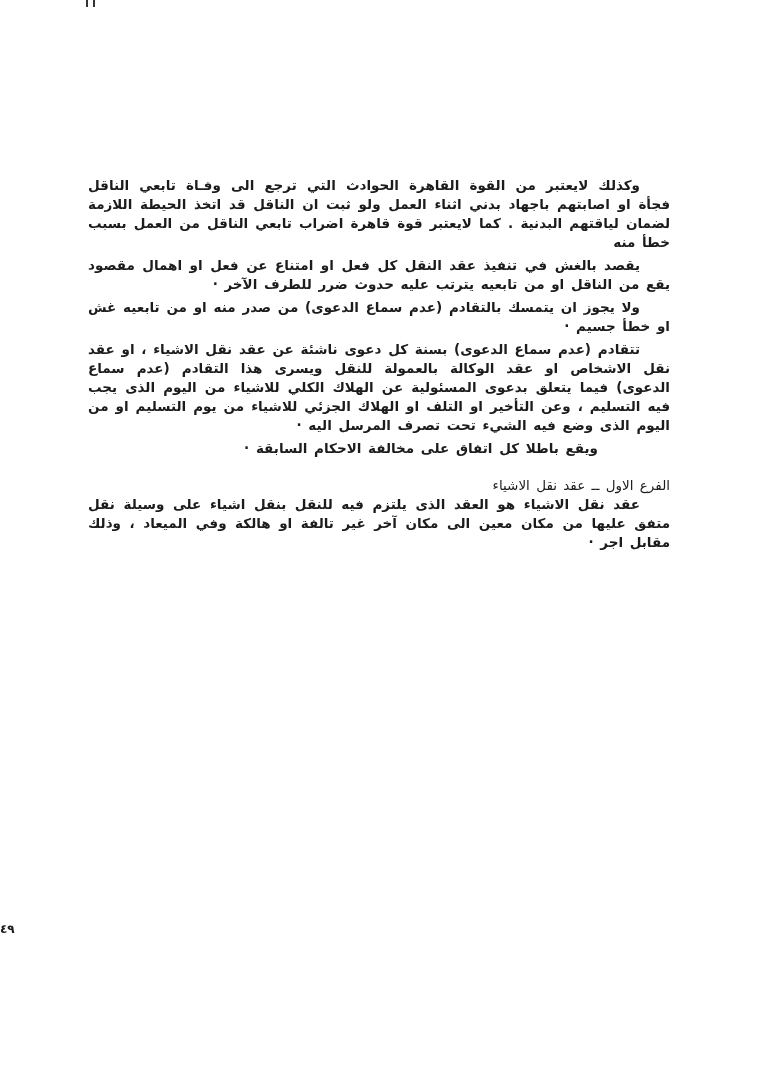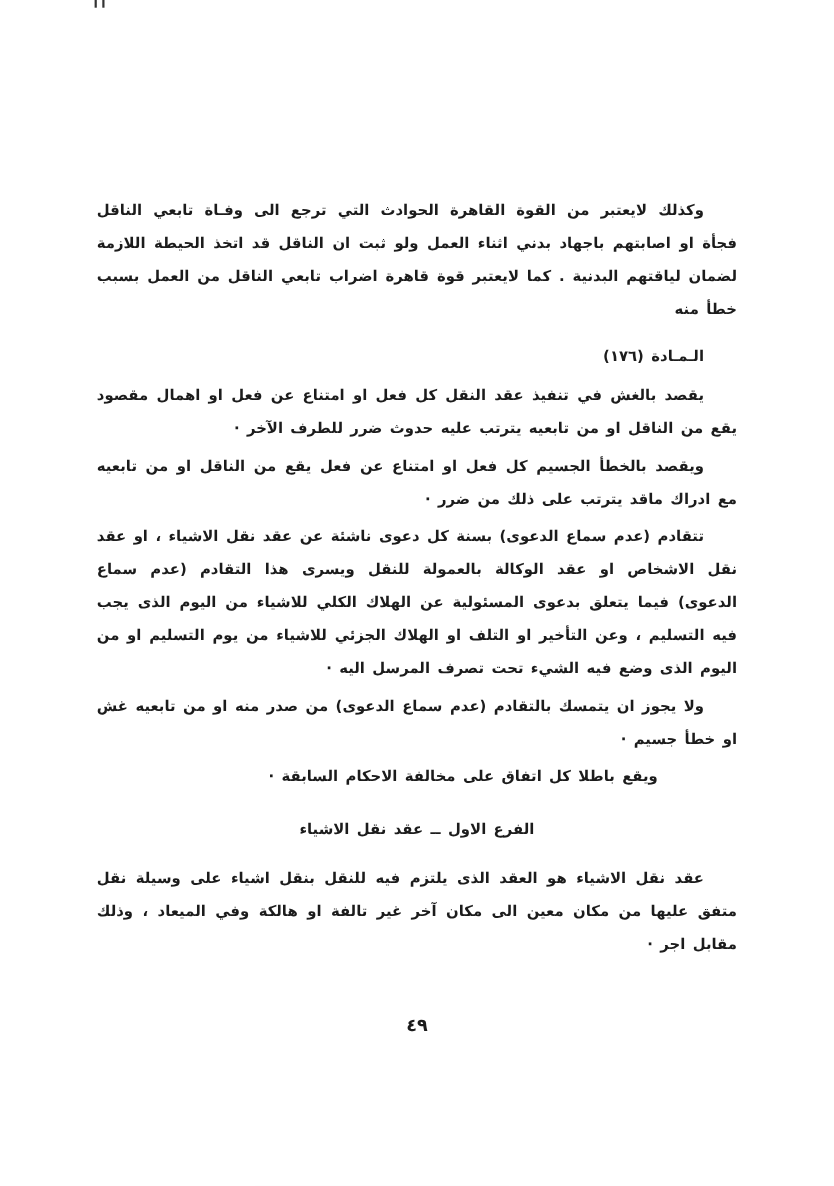--- a/index.html
+++ b/index.html
@@ -36,21 +36,21 @@
   }
   .text-block{
     position:absolute;
     top:176px;
     right:88px;
     width:582px;
     direction:rtl;
     color:var(--ink,#1c1c1c);
     font-weight:bold;
     font-size:13.5px;
-    line-height:30px;
+    line-height:19px;
     word-spacing:2px;
   }
   p.body-par{
     text-align:justify;
     text-indent:30px;
     margin-bottom:4px;
   }
   p.closing-par{
     text-indent:72px;
     margin-bottom:4px;
@@ -58,61 +58,57 @@
   h3.article-heading{
     font-size:13.5px;
     font-weight:bold;
     text-align:right;
     padding-right:30px;
     margin-top:13px;
     margin-bottom:6px;
   }
   h2.section-heading{
     font-size:13.5px;
-    font-weight:bold;
-    text-align:center;
+    font-weight:normal;
     margin-top:18px;
-    margin-bottom:15px;
   }
   .page-number{
     position:absolute;
     top:922px;
     left:0;
     width:100%;
-    text-align:center;
+    text-align:left;
     direction:rtl;
     color:var(--ink,#1c1c1c);
     font-weight:bold;
-    font-size:16px;
+    font-size:12px;
   }
 </style>
 </head>
 <body>
 
 <div class="page">
 
   <div class="scan-artifact">
     <span></span>
     <span></span>
   </div>
 
   <div class="text-block">
 
     <p class="body-par">وكذلك لايعتبر من القوة القاهرة الحوادث التي ترجع الى وفـاة تابعي الناقل فجأة او اصابتهم باجهاد بدني اثناء العمل ولو ثبت ان الناقل قد اتخذ الحيطة اللازمة لضمان لياقتهم البدنية . كما لايعتبر قوة قاهرة اضراب تابعي الناقل من العمل بسبب خطأ منه</p>
 
-    <h3 class="article-heading">الـمـادة (١٧٦)</h3>
 
     <p class="body-par">يقصد بالغش في تنفيذ عقد النقل كل فعل او امتناع عن فعل او اهمال مقصود يقع من الناقل او من تابعيه يترتب عليه حدوث ضرر للطرف الآخر ·</p>
 
-    <p class="body-par">ويقصد بالخطأ الجسيم كل فعل او امتناع عن فعل يقع من الناقل او من تابعيه مع ادراك ماقد يترتب على ذلك من ضرر ·</p>
 
 
+    <p class="body-par">ولا يجوز ان يتمسك بالتقادم (عدم سماع الدعوى) من صدر منه او من تابعيه غش او خطأ جسيم ·</p>
+
     <p class="body-par">تتقادم (عدم سماع الدعوى) بسنة كل دعوى ناشئة عن عقد نقل الاشياء ، او عقد نقل الاشخاص او عقد الوكالة بالعمولة للنقل ويسرى هذا التقادم (عدم سماع الدعوى) فيما يتعلق بدعوى المسئولية عن الهلاك الكلي للاشياء من اليوم الذى يجب فيه التسليم ، وعن التأخير او التلف او الهلاك الجزئي للاشياء من يوم التسليم او من اليوم الذى وضع فيه الشيء تحت تصرف المرسل اليه ·</p>
-
-    <p class="body-par">ولا يجوز ان يتمسك بالتقادم (عدم سماع الدعوى) من صدر منه او من تابعيه غش او خطأ جسيم ·</p>
 
     <p class="closing-par">ويقع باطلا كل اتفاق على مخالفة الاحكام السابقة ·</p>
 
     <h2 class="section-heading">الفرع الاول ــ عقد نقل الاشياء</h2>
 
 
     <p class="body-par">عقد نقل الاشياء هو العقد الذى يلتزم فيه للنقل بنقل اشياء على وسيلة نقل متفق عليها من مكان معين الى مكان آخر غير تالفة او هالكة وفي الميعاد ، وذلك مقابل اجر ·</p>
 
   </div>
 

